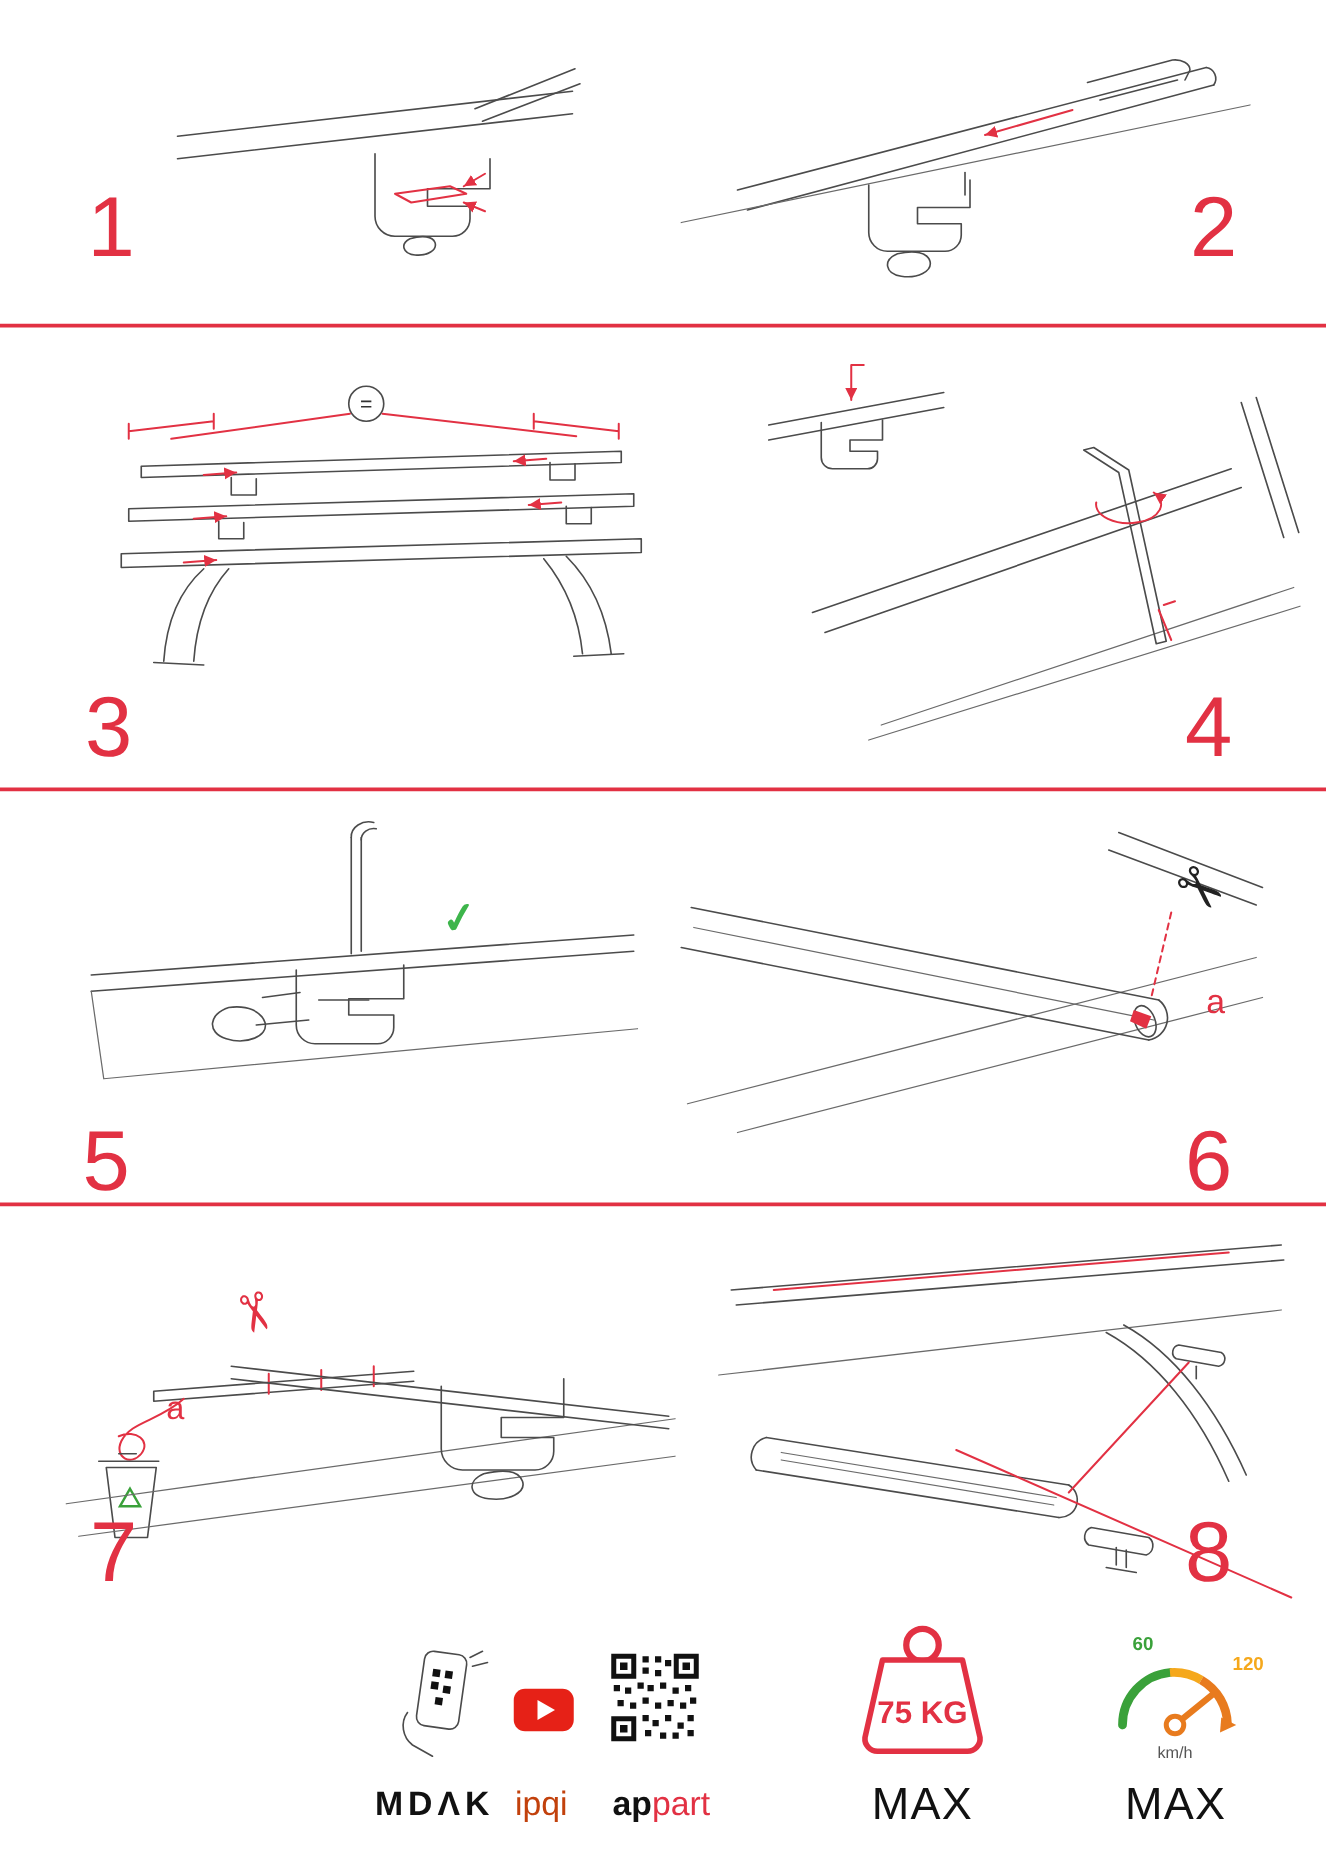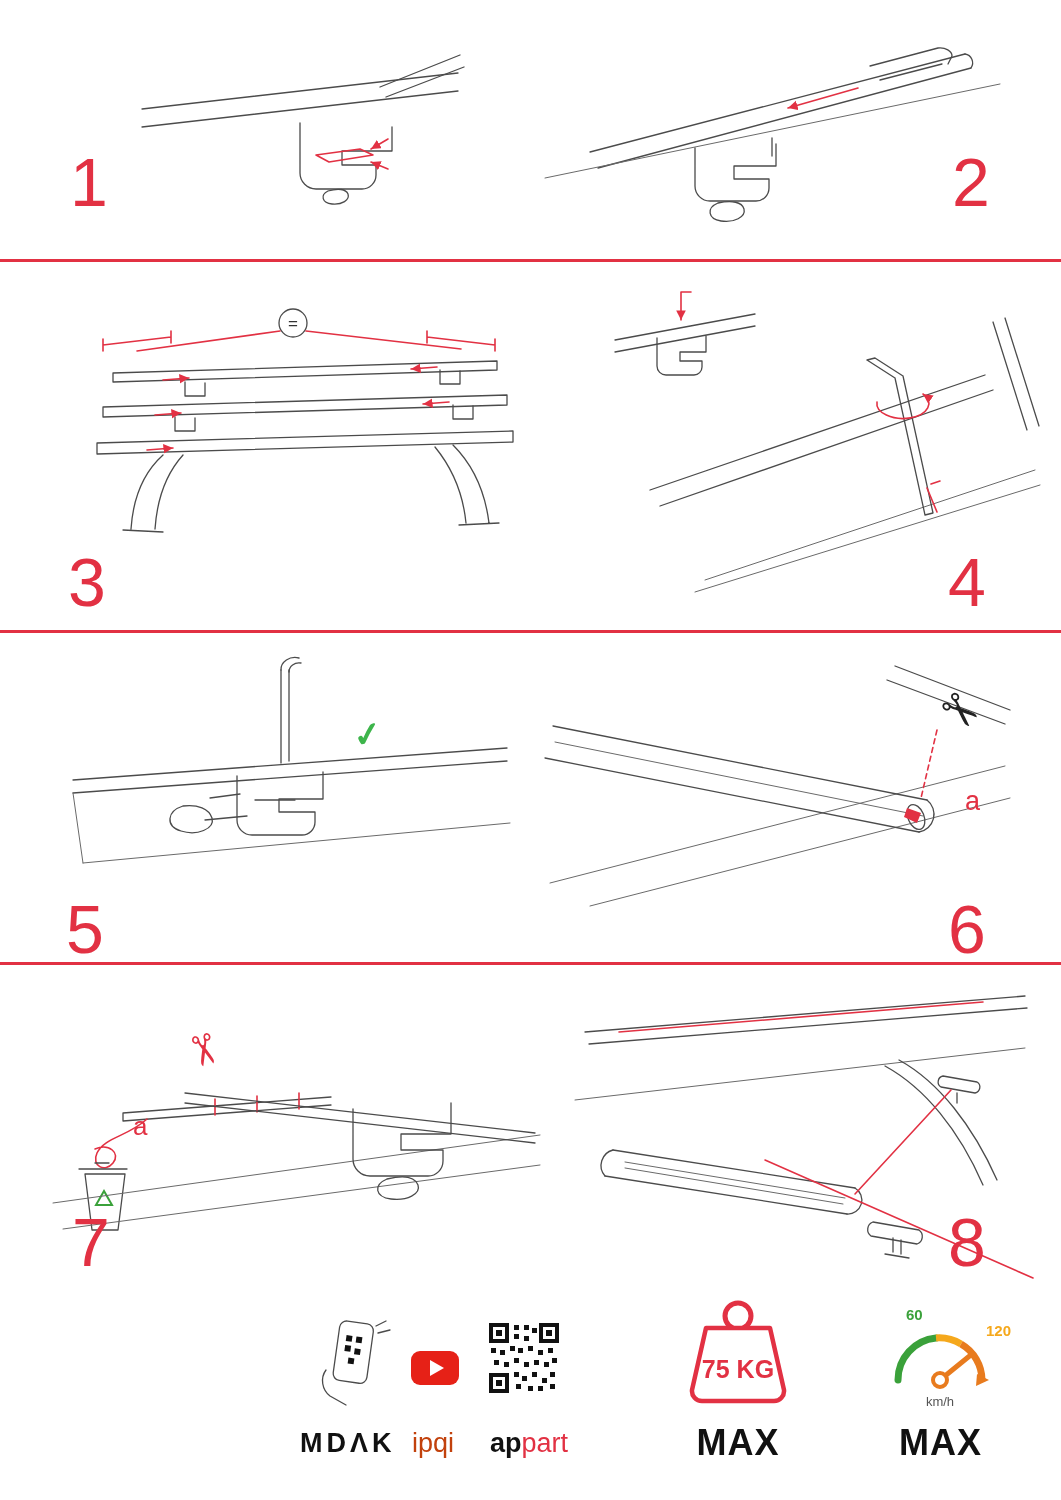--- a/index.html
+++ b/index.html
@@ -15,21 +15,21 @@
   .redfill{ fill:#e23143; stroke:none; }
   .brand-title { position:absolute; left:64px; top:1334px; width:260px; color:#2c2386;
                  font-size:54px; font-weight:800; letter-spacing:1px; }
   .brand-sub { position:absolute; left:66px; top:1412px; font-size:34px; font-weight:700; color:#111; }
   .brand-sub .red { color:#e23143; }
   .partner-label { position:absolute; font-size:27px; color:#111; }
   .mdak { left:300px; top:1428px; font-weight:600; letter-spacing:4px; }
   .ipqi { left:412px; top:1428px; color:#c2410c; font-weight:500; }
   .apline { left:490px; top:1428px; font-weight:700; }
   .apline .red { color:#e23143; font-weight:400; }
-  .max-label { position:absolute; font-size:36px; font-weight:700; color:#111; text-align:center; letter-spacing:1px; }
+  .max-label { position:absolute; font-size:36px; font-weight:400; color:#111; text-align:center; letter-spacing:1px; }
 </style>
 </head>
 <body>
 
 <div class="page">
 
   <svg class="panel" style="left:130px; top:35px;" width="340" height="215" viewBox="0 0 340 215">
     <defs>
         <marker id="ar1" markerWidth="8" markerHeight="8" refX="6" refY="3" orient="auto">
           <path d="M0,0 L6,3 L0,6 z" fill="#e23143"></path>

